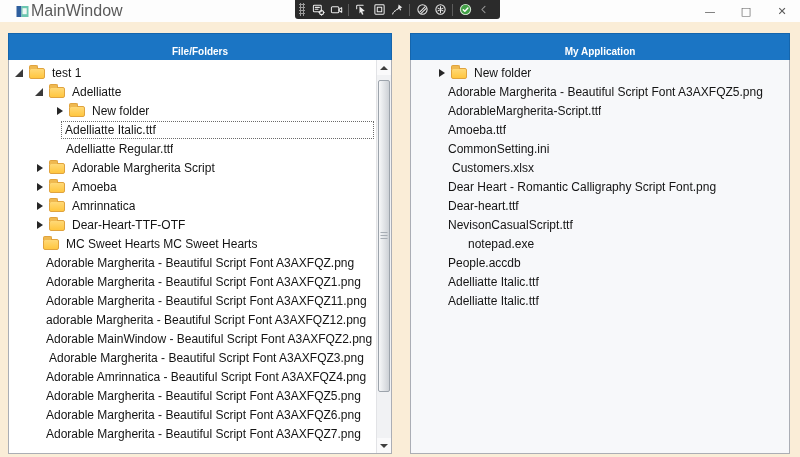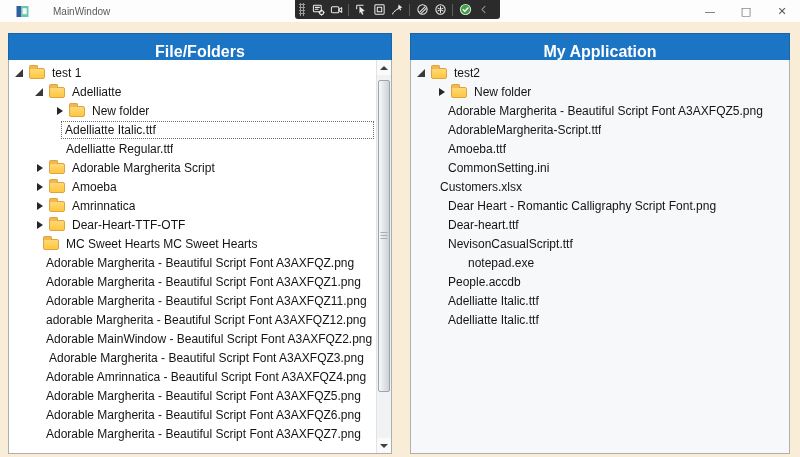--- a/index.html
+++ b/index.html
@@ -9,21 +9,21 @@
     font-family:"Liberation Sans","DejaVu Sans",sans-serif;
     background:var(--window-bg,#FAEDD7);
   }
 
   
   .titlebar {
     position:absolute; left:0; top:0; width:800px; height:22px;
     background:#FDFDFD; display:flex; align-items:center; padding-left:16px;
   }
   .app-icon { width:13px; height:13px; flex:none; }
-  .title-text { margin-left:24px; font-size:10px; color:#5A5A5A; }
+  .title-text { margin-left:2px; font-size:16px; color:#5A5A5A; }
   .win-controls { margin-left:auto; display:flex; height:100%; }
   .win-btn {
     width:36px; height:100%; display:flex; align-items:center; justify-content:center;
     color:#5A5A5A; font-size:11px; background:transparent; border:none;
     font-family:"DejaVu Sans",sans-serif; cursor:default;
   }
 
   
   .cap-toolbar {
     position:absolute; left:295px; top:0; width:205px; height:19px;
@@ -38,21 +38,21 @@
   .tb-icon { width:18px; height:15px; display:flex; align-items:center; justify-content:center; flex:none; }
   .tb-sep { width:1px; height:12px; background:#5c5c5c; margin:0 3px; flex:none; }
 
   
   .panel { position:absolute; top:33px; height:421px; }
   .panel-left  { left:8px;  width:384px; }
   .panel-right { left:410px; width:380px; }
   .panel-header {
     height:37px; display:flex; align-items:center; justify-content:center;
     background:var(--header-blue,#1B75C4); border:1px solid #1565AC;
-    color:#fff; font-size:16px; font-weight:bold;
+    color:#fff; font-size:10px; font-weight:bold;
   }
   .panel-body {
     position:absolute; left:0; right:0; top:27px; bottom:0;
     background:#fff; border:1px solid #ABAEB5; border-top:none; overflow:hidden;
   }
   .panel-right .panel-body { background:#F7F8FA; }
 
   
   .tree { position:absolute; left:0; top:0; bottom:0; right:0; padding-top:3px; overflow:hidden; }
   .tree.with-scrollbar { right:15px; }
@@ -280,43 +280,38 @@
     </div>
   </div>
 </div>
 
 <div class="panel panel-right">
   <div class="panel-header">
     <span>My Application</span>
   </div>
   <div class="panel-body">
     <div class="tree">
-        <div class="tree-row" style="padding-left: 6px;">
-          <span class="expander expanded"></span>
-          <span class="folder-glyph"></span>
-          <span class="item-label">test2</span>
-        </div>
         <div class="tree-row" style="padding-left: 26px;">
           <span class="expander collapsed"></span>
           <span class="folder-glyph"></span>
           <span class="item-label">New folder</span>
         </div>
         <div class="tree-row" style="padding-left: 36px;">
           <span class="file-label">Adorable Margherita - Beautiful Script Font A3AXFQZ5.png</span>
         </div>
         <div class="tree-row" style="padding-left: 36px;">
           <span class="file-label">AdorableMargherita-Script.ttf</span>
         </div>
         <div class="tree-row" style="padding-left: 36px;">
           <span class="file-label">Amoeba.ttf</span>
         </div>
         <div class="tree-row" style="padding-left: 36px;">
           <span class="file-label">CommonSetting.ini</span>
         </div>
-        <div class="tree-row" style="padding-left: 28px;">
+        <div class="tree-row" style="padding-left: 40px;">
           <span class="file-label">Customers.xlsx</span>
         </div>
         <div class="tree-row" style="padding-left: 36px;">
           <span class="file-label">Dear Heart - Romantic Calligraphy Script Font.png</span>
         </div>
         <div class="tree-row" style="padding-left: 36px;">
           <span class="file-label">Dear-heart.ttf</span>
         </div>
         <div class="tree-row" style="padding-left: 36px;">
           <span class="file-label">NevisonCasualScript.ttf</span>

